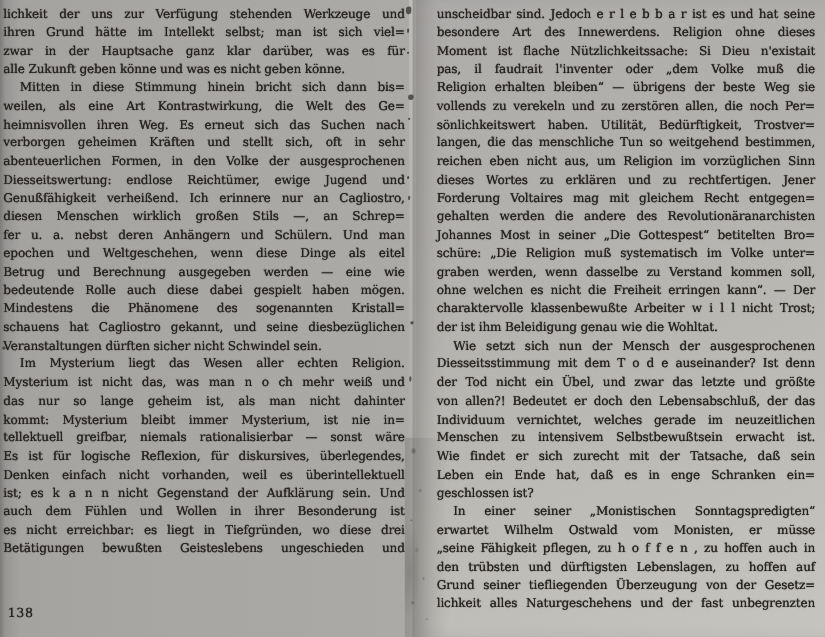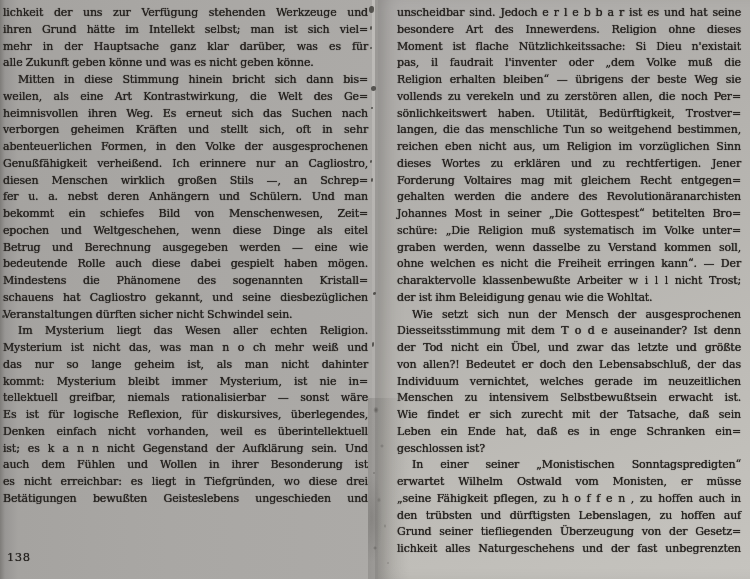--- a/index.html
+++ b/index.html
@@ -79,31 +79,31 @@
 </style>
 </head>
 <body>
 
 <div class="scan">
 
   <div class="page left">
     <div class="textblock" id="left-lines">
         <div class="line">lichkeit der uns zur Verfügung stehenden Werkzeuge und</div>
         <div class="line">ihren Grund hätte im Intellekt selbst; man ist sich viel=</div>
-        <div class="line">mehr in der Hauptsache ganz klar darüber, was es für</div>
+        <div class="line">zwar in der Hauptsache ganz klar darüber, was es für</div>
         <div class="line end">alle Zukunft geben könne und was es nicht geben könne.</div>
         <div class="line indent">Mitten in diese Stimmung hinein bricht sich dann bis=</div>
         <div class="line">weilen, als eine Art Kontrastwirkung, die Welt des Ge=</div>
         <div class="line">heimnisvollen ihren Weg. Es erneut sich das Suchen nach</div>
         <div class="line">verborgen geheimen Kräften und stellt sich, oft in sehr</div>
         <div class="line">abenteuerlichen Formen, in den Volke der ausgesprochenen</div>
+        <div class="line">Diesseitswertung: endlose Reichtümer, ewige Jugend und</div>
         <div class="line">Genußfähigkeit verheißend. Ich erinnere nur an Cagliostro,</div>
         <div class="line">diesen Menschen wirklich großen Stils —, an Schrep=</div>
         <div class="line">fer u. a. nebst deren Anhängern und Schülern. Und man</div>
-        <div class="line">bekommt ein schiefes Bild von Menschenwesen, Zeit=</div>
         <div class="line">epochen und Weltgeschehen, wenn diese Dinge als eitel</div>
         <div class="line">Betrug und Berechnung ausgegeben werden — eine wie</div>
         <div class="line">bedeutende Rolle auch diese dabei gespielt haben mögen.</div>
         <div class="line">Mindestens die Phänomene des sogenannten Kristall=</div>
         <div class="line">schauens hat Cagliostro gekannt, und seine diesbezüglichen</div>
         <div class="line end">Veranstaltungen dürften sicher nicht Schwindel sein.</div>
         <div class="line indent">Im Mysterium liegt das Wesen aller echten Religion.</div>
         <div class="line">Mysterium ist nicht das, was man n o ch mehr weiß und</div>
         <div class="line">das nur so lange geheim ist, als man nicht dahinter</div>
         <div class="line">kommt: Mysterium bleibt immer Mysterium, ist nie in=</div>

